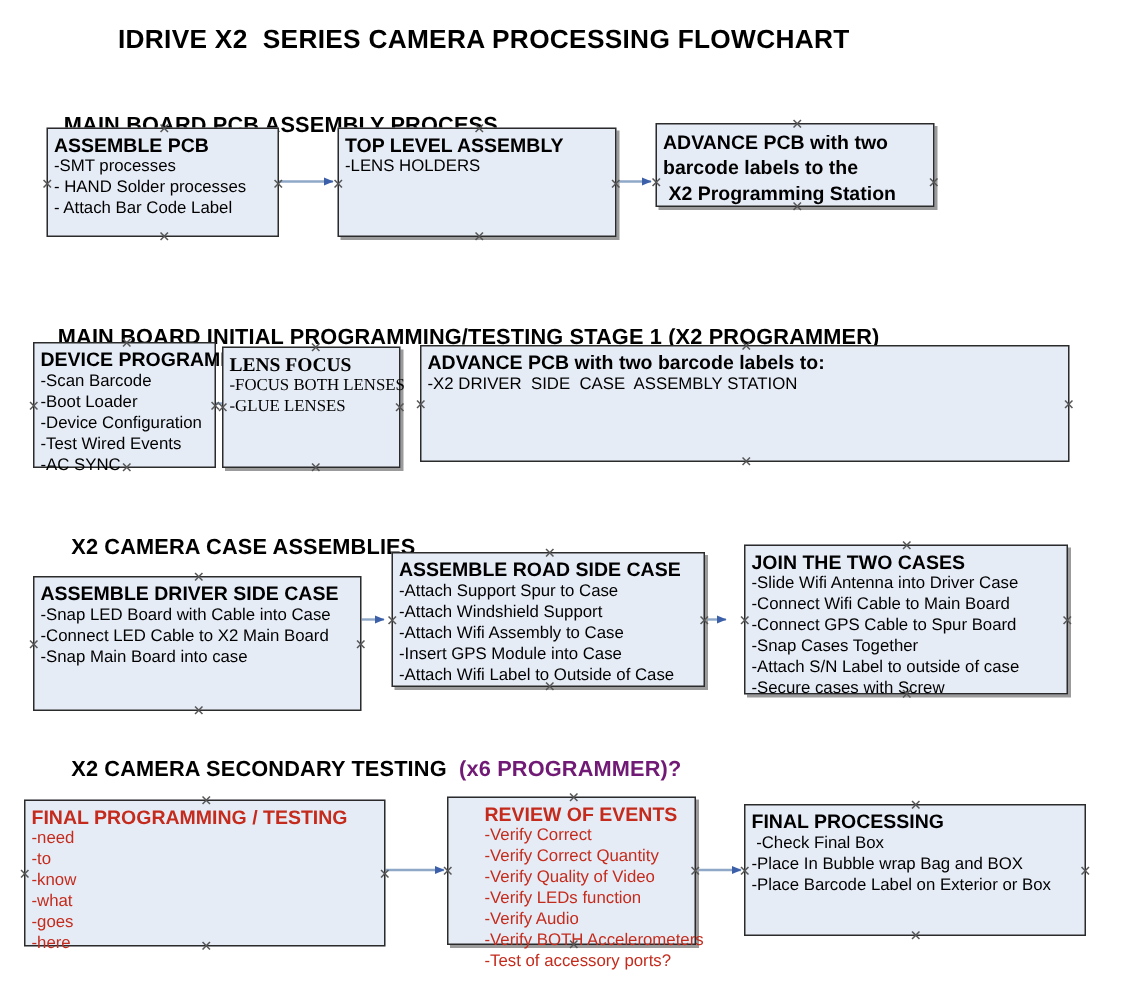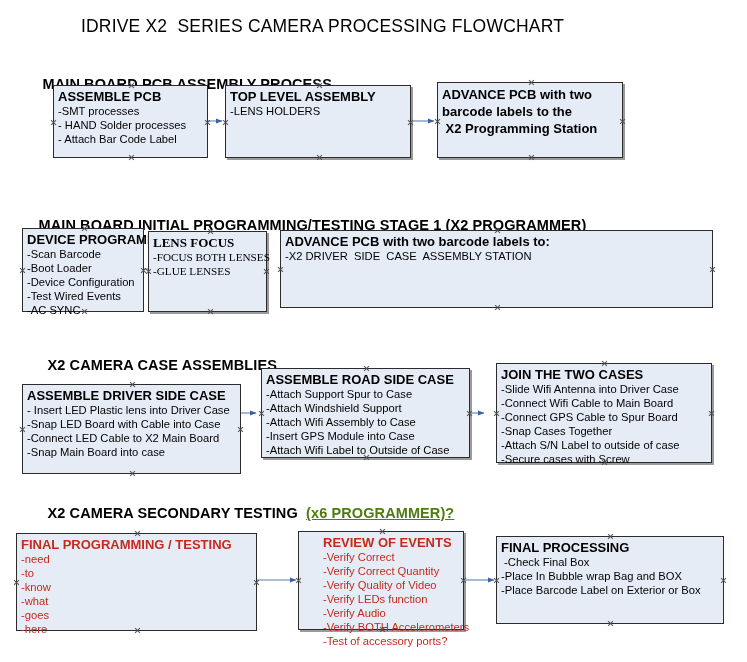--- a/index.html
+++ b/index.html
@@ -21,35 +21,34 @@
     width: 747px;
     height: 662px;
   }
   
   .doc-title {
     position: absolute;
     left: 0; top: 16px;
     width: 645px;
     text-align: center;
     font-size: 17.5px;
-    font-weight: normal;
+    font-weight: bold;
     letter-spacing: 0.2px;
     white-space: pre;
   }
   
   .section-heading {
     position: absolute;
     font-size: 14.5px;
     font-weight: bold;
     white-space: pre;
     letter-spacing: 0.1px;
   }
   .section-heading .hl-red {
-    color: #4d7c0f;
-    text-decoration: underline;
+    color: #701a75;
   }
   
   .pbox {
     position: absolute;
     background: #e6ecf6;
     border: 1px solid #2b2b2b;
     box-sizing: border-box;
     overflow: visible;
   }
   .pbox.shadowed {
@@ -132,21 +131,21 @@
     <line x1="470" y1="413" x2="484" y2="413" stroke="#8fa8c8" stroke-width="1.6" marker-end="url(#ah)"></line>
 
     <line x1="256" y1="580" x2="296" y2="580" stroke="#8fa8c8" stroke-width="1.6" marker-end="url(#ah)"></line>
     <line x1="464" y1="580" x2="494" y2="580" stroke="#8fa8c8" stroke-width="1.6" marker-end="url(#ah)"></line>
   </svg>
 
   <div class="section-heading" style="left:26px; top:60px;">
     <span>MAIN BOARD PCB ASSEMBLY PROCESS</span>
   </div>
 
-  <div class="pbox" style="left:31px; top:85px; width:155px; height:73px;margin-left:22px;">
+  <div class="pbox" style="left:31px; top:85px; width:155px; height:73px;">
     <div class="box-inner">
       <span class="box-title">ASSEMBLE PCB</span>
       <span class="box-line">-SMT processes</span>
       <span class="box-line">- HAND Solder processes</span>
       <span class="box-line">- Attach Bar Code Label</span>
     </div>
     <span class="handle" style="left:74px; top:-4px;"></span>
     <span class="handle" style="left:74px; bottom:-4px;"></span>
     <span class="handle" style="left:-4px; top:33px;"></span>
     <span class="handle" style="right:-4px; top:33px;"></span>
@@ -156,21 +155,21 @@
     <div class="box-inner">
       <span class="box-title">TOP LEVEL ASSEMBLY</span>
       <span class="box-line">-LENS HOLDERS</span>
     </div>
     <span class="handle" style="left:90px; top:-4px;"></span>
     <span class="handle" style="left:90px; bottom:-4px;"></span>
     <span class="handle" style="left:-4px; top:33px;"></span>
     <span class="handle" style="right:-4px; top:33px;"></span>
   </div>
 
-  <div class="pbox shadowed wraptitle" style="left:437px; top:82px; width:186px; height:76px;">
+  <div class="pbox shadowed wraptitle" style="left:437px; top:82px; width:186px; height:56px;">
     <div class="box-inner">
       <span class="box-title">ADVANCE PCB with two
 barcode labels to the
  X2 Programming Station</span>
     </div>
     <span class="handle" style="left:90px; top:-4px;"></span>
     <span class="handle" style="left:90px; bottom:-4px;"></span>
     <span class="handle" style="left:-4px; top:35px;"></span>
     <span class="handle" style="right:-4px; top:35px;"></span>
   </div>
@@ -217,21 +216,20 @@
     <span class="handle" style="right:-4px; top:35px;"></span>
   </div>
 
   <div class="section-heading" style="left:31px; top:341px;">
     <span>X2 CAMERA CASE ASSEMBLIES</span>
   </div>
 
   <div class="pbox" style="left:22px; top:384px; width:219px; height:90px;">
     <div class="box-inner">
       <span class="box-title">ASSEMBLE DRIVER SIDE CASE</span>
-      <span class="box-line">- Insert LED Plastic lens into Driver Case</span>
       <span class="box-line">-Snap LED Board with Cable into Case</span>
       <span class="box-line">-Connect LED Cable to X2 Main Board</span>
       <span class="box-line">-Snap Main Board into case</span>
     </div>
     <span class="handle" style="left:106px; top:-4px;"></span>
     <span class="handle" style="left:106px; bottom:-4px;"></span>
     <span class="handle" style="left:-4px; top:41px;"></span>
     <span class="handle" style="right:-4px; top:41px;"></span>
   </div>
 

